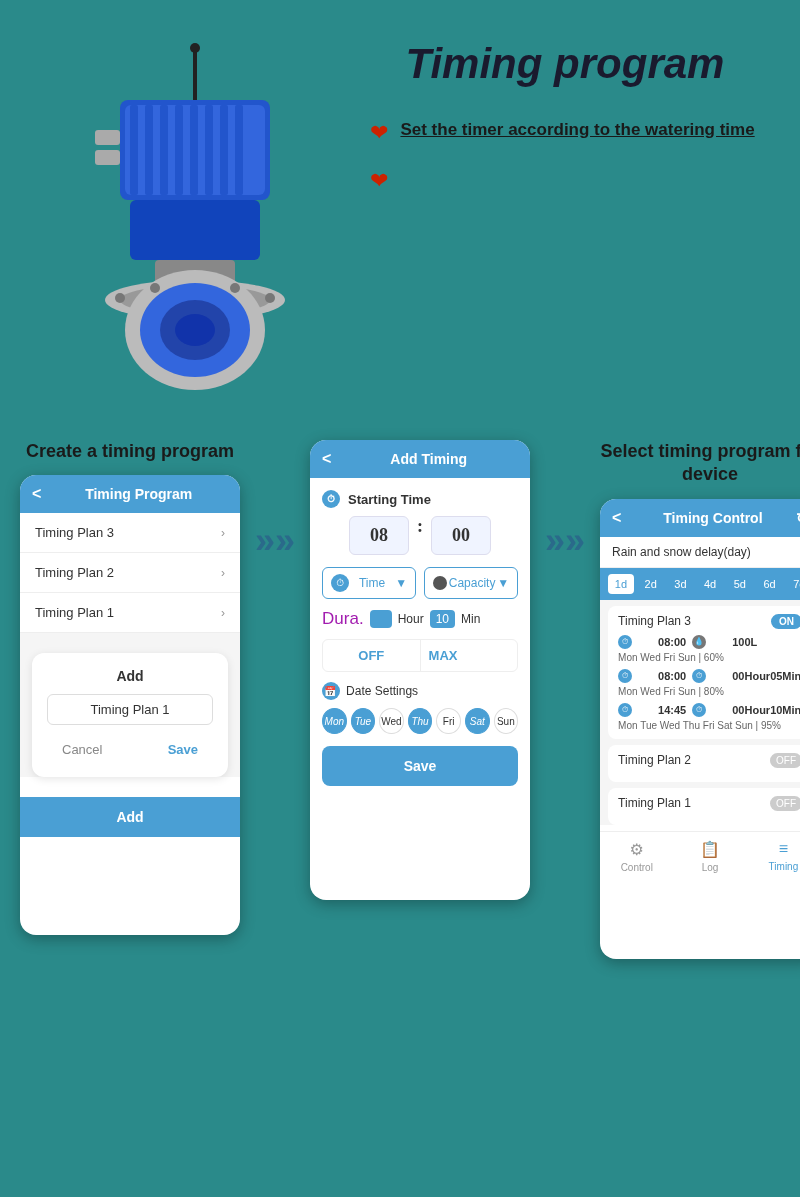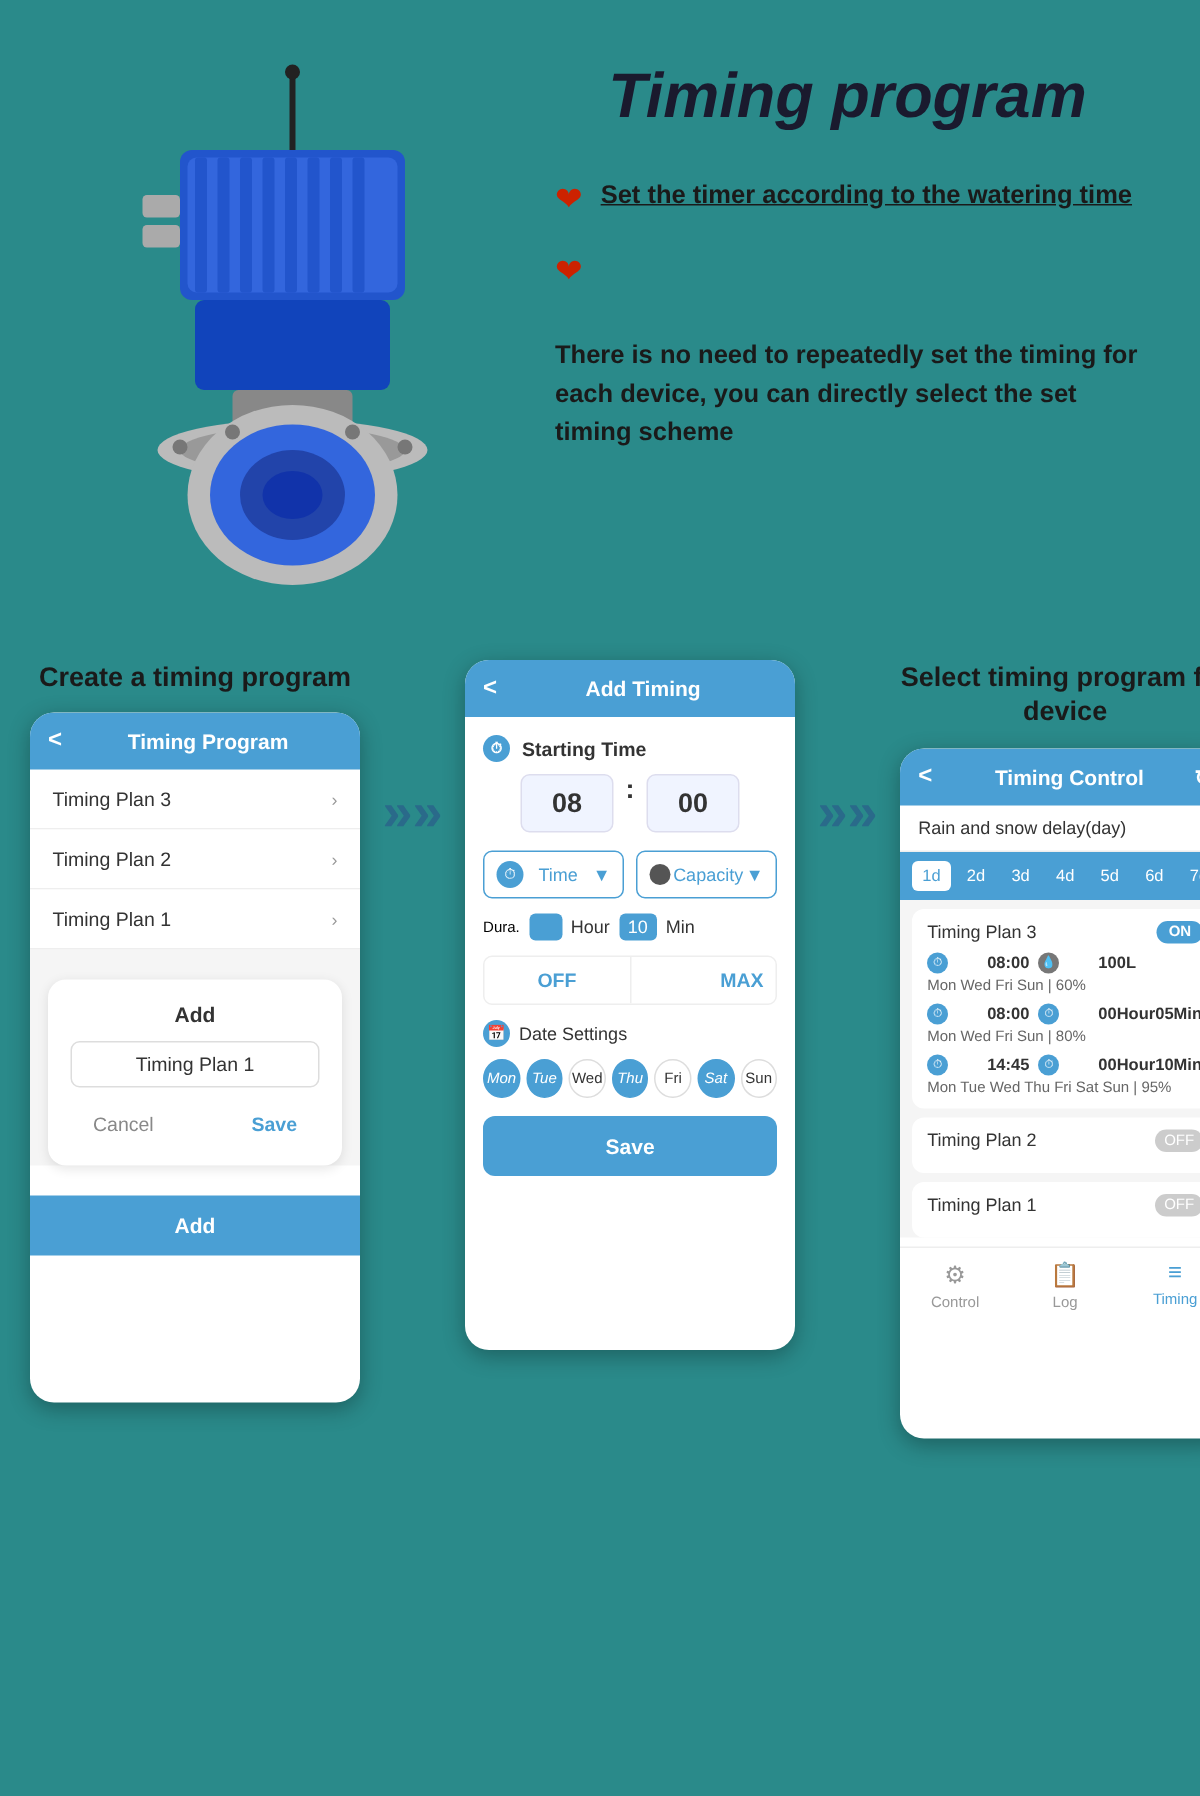--- a/index.html
+++ b/index.html
@@ -245,20 +245,21 @@
       color: white;
       font-size: 10px;
     }
 
     .time-display {
       display: flex;
       align-items: flex-start;
       justify-content: center;
       gap: 8px;
       margin-bottom: 12px;
+      font-family: Liberation Serif, serif;
     }
 
     .time-box {
       background: #f0f4ff;
       border: 1px solid #dde;
       border-radius: 6px;
       padding: 8px 20px;
       font-size: 18px;
       font-weight: bold;
       color: #333;
@@ -300,22 +301,22 @@
     .dura-row {
       display: flex;
       align-items: center;
       gap: 6px;
       margin-bottom: 10px;
       font-size: 12px;
       color: #333;
     }
 
     .dura-label {
-      font-size: 10px;
-      color: #000000;
+      font-size: 17px;
+      color: #a21caf;
     }
 
     .dura-unit {
       font-size: 12px;
       color: #333;
     }
 
     .percentage-display {
       text-align: center;
       font-size: 36px;
@@ -337,21 +338,21 @@
       text-align: center;
       padding: 8px;
       font-size: 13px;
       color: #4a9fd4;
       font-weight: bold;
       border-right: 1px solid #eee;
     }
 
     .max-btn {
       flex: 1;
-      text-align: right;
+      text-align: left;
       padding: 8px;
       font-size: 13px;
       color: #4a9fd4;
       font-weight: bold;
     }
 
     .date-settings {
       display: flex;
       align-items: center;
       gap: 6px;
@@ -599,21 +600,20 @@
 
     <div class="feature-item">
       <span class="heart-icon">❤</span>
       <span class="feature-text">Set the timer according to the watering time</span>
     </div>
 
     <div class="feature-item">
       <span class="heart-icon">❤</span>
     </div>
 
-    <div class="description-text">There is no need to repeatedly set the timing for each device, you can directly select the set timing scheme</div>
   </div>
 </div>
 
 <div class="steps-section">
 
   <div class="step-column">
     <div class="step-title">Create a timing program</div>
 
     <div class="phone-frame">
       <div class="phone-header">

